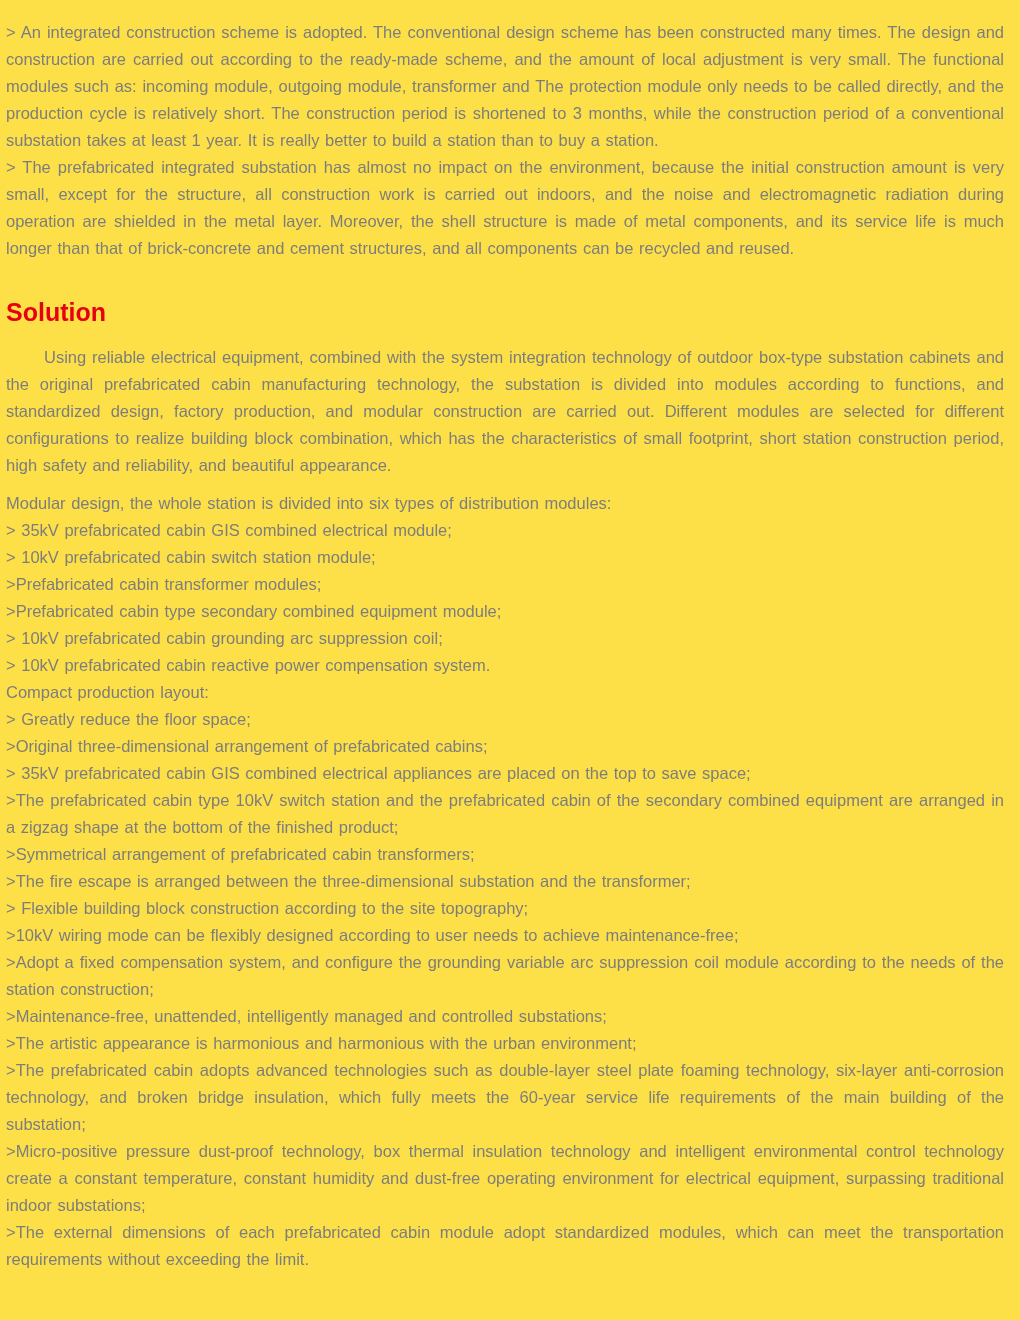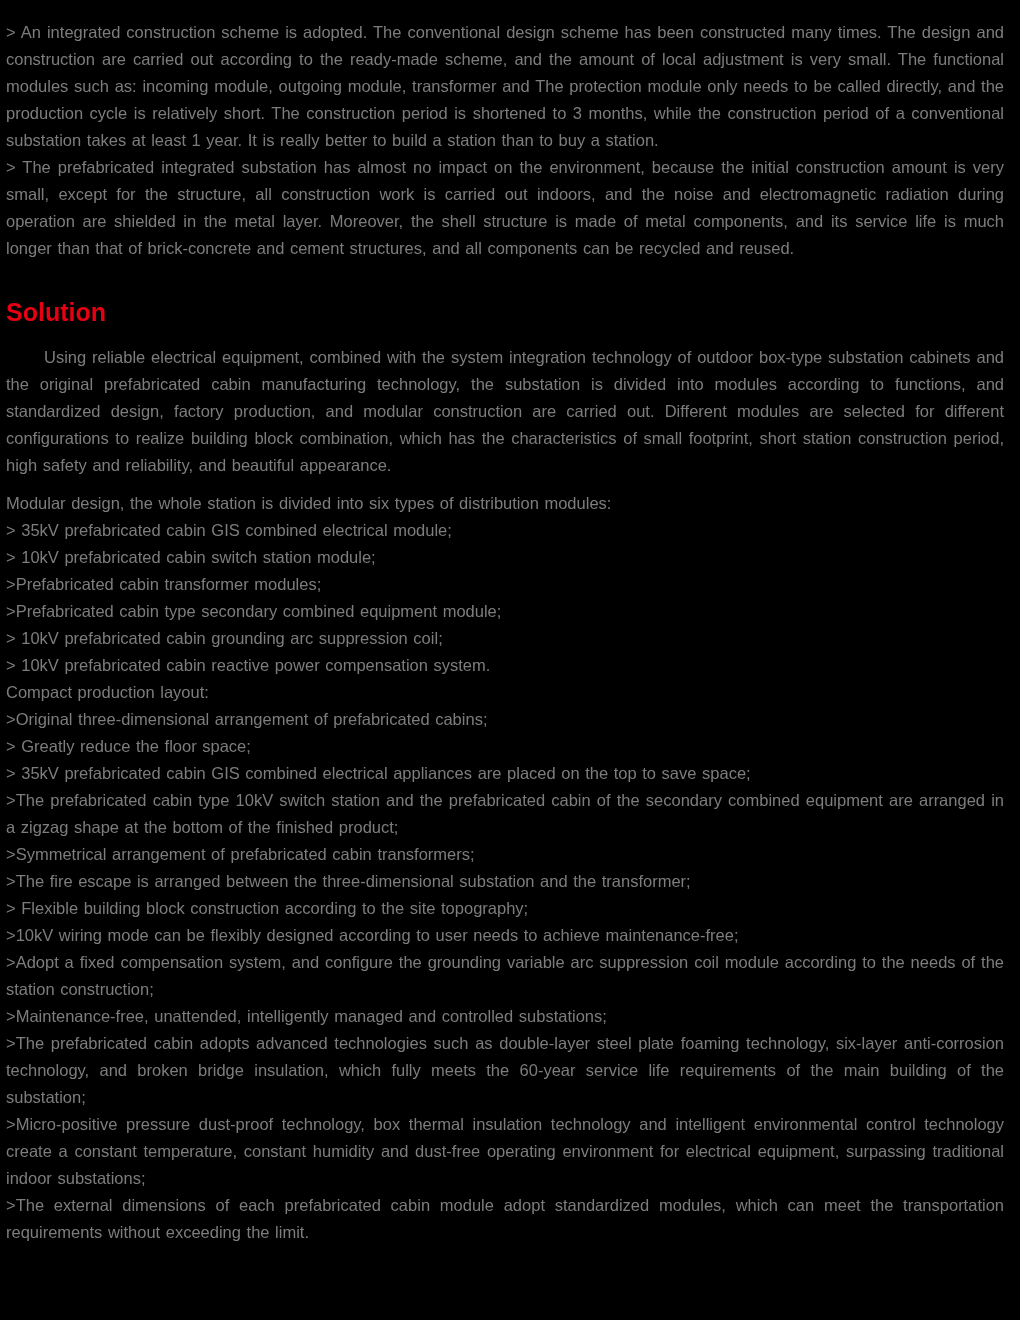--- a/index.html
+++ b/index.html
@@ -6,21 +6,21 @@
     margin: 0;
     padding: 0;
     background: #ffffff;
   }
   .page {
     width: 1020px;
     height: 1320px;
     box-sizing: border-box;
     padding: 19px 16px 0 6px;
     overflow: hidden;
-    background: #000000;
+    background: #fde047;
     font-family: "Liberation Sans", sans-serif;
   }
   .para {
     margin: 0;
     font-size: 16.5px;
     line-height: 27px;
     text-align: justify;
     word-spacing: 1px;
     color: #7d7d7d;
   }
@@ -71,41 +71,42 @@
       <div class="detail-line">&gt;Prefabricated cabin transformer modules;</div>
 
       <div class="detail-line">&gt;Prefabricated cabin type secondary combined equipment module;</div>
 
       <div class="detail-line">&gt; 10kV prefabricated cabin grounding arc suppression coil;</div>
 
       <div class="detail-line">&gt; 10kV prefabricated cabin reactive power compensation system.</div>
 
       <div class="detail-line">Compact production layout:</div>
 
+      <div class="detail-line">&gt; Greatly reduce the floor space;</div>
+
       <div class="detail-line">&gt;Original three-dimensional arrangement of prefabricated cabins;</div>
-
-      <div class="detail-line">&gt; Greatly reduce the floor space;</div>
 
       <div class="detail-line">&gt; 35kV prefabricated cabin GIS combined electrical appliances are placed on the top to save space;</div>
 
       <div class="detail-line">&gt;The prefabricated cabin type 10kV switch station and the prefabricated cabin of the secondary combined equipment are arranged in a zigzag shape at the bottom of the finished product;</div>
 
       <div class="detail-line">&gt;Symmetrical arrangement of prefabricated cabin transformers;</div>
 
       <div class="detail-line">&gt;The fire escape is arranged between the three-dimensional substation and the transformer;</div>
 
       <div class="detail-line">&gt; Flexible building block construction according to the site topography;</div>
 
       <div class="detail-line">&gt;10kV wiring mode can be flexibly designed according to user needs to achieve maintenance-free;</div>
 
 
       <div class="detail-line">&gt;Adopt a fixed compensation system, and configure the grounding variable arc suppression coil module according to the needs of the station construction;</div>
 
       <div class="detail-line">&gt;Maintenance-free, unattended, intelligently managed and controlled substations;</div>
 
+      <div class="detail-line">&gt;The artistic appearance is harmonious and harmonious with the urban environment;</div>
 
       <div class="detail-line">&gt;The prefabricated cabin adopts advanced technologies such as double-layer steel plate foaming technology, six-layer anti-corrosion technology, and broken bridge insulation, which fully meets the 60-year service life requirements of the main building of the substation;</div>
 
       <div class="detail-line">&gt;Micro-positive pressure dust-proof technology, box thermal insulation technology and intelligent environmental control technology create a constant temperature, constant humidity and dust-free operating environment for electrical equipment, surpassing traditional indoor substations;</div>
 
       <div class="detail-line">&gt;The external dimensions of each prefabricated cabin module adopt standardized modules, which can meet the transportation requirements without exceeding the limit.</div>
     </div>
 
 </div>
 

